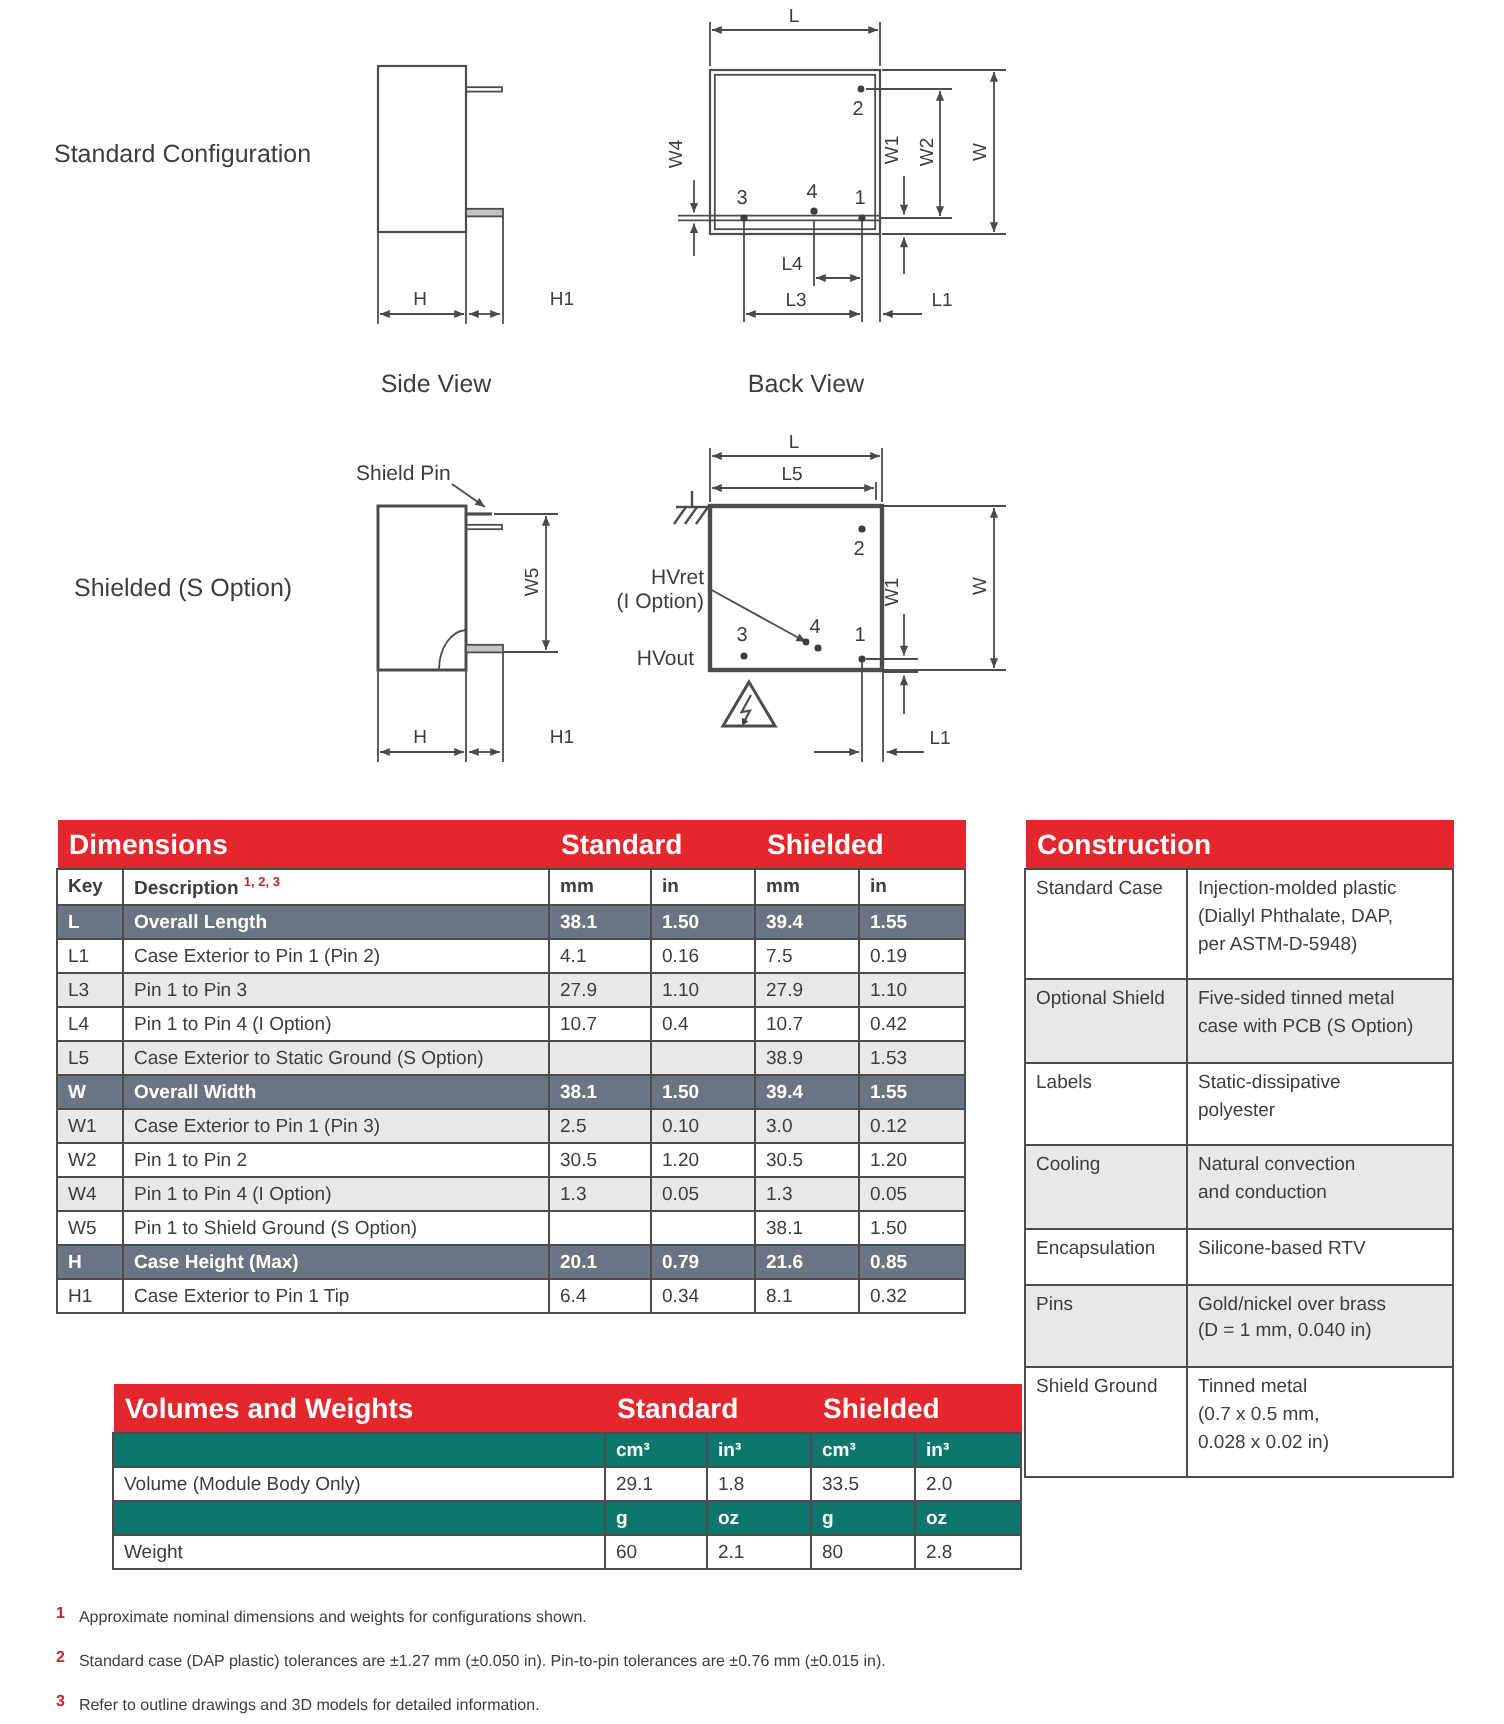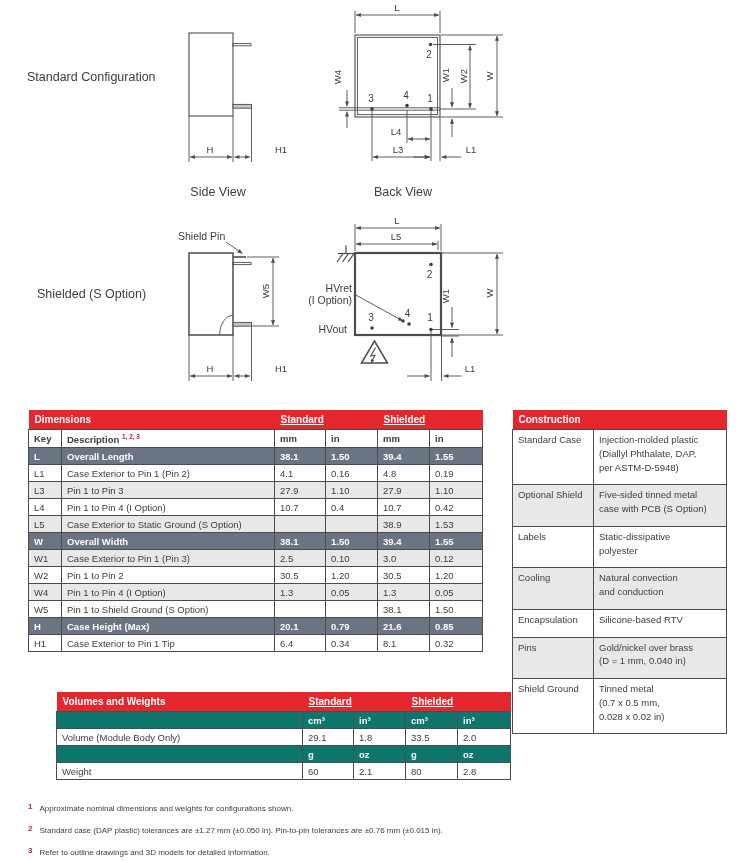--- a/index.html
+++ b/index.html
@@ -16,23 +16,23 @@
   svg .viewlbl { font-size: 12.5px; }
   svg .configlbl { font-size: 12.5px; }
 
   table.dtable { border-collapse: collapse; table-layout: fixed; position: absolute; font-size: 9.5px; background: #fff; }
   .dtable td, .dtable th {
     border: 1px solid #4c4c4c; padding: 2.5px 5px; text-align: left;
     vertical-align: middle; font-weight: normal; overflow: hidden;
   }
   .dtable tr.redrow th {
     background: #e5262c; color: #fff; font-weight: bold; border: none;
-    font-size: 10px; padding: 4px 6px;
+    font-size: 14px; padding: 4px 6px;
   }
-  .dtable th.gap { border-left: 3px solid #ffffff; text-decoration: underline; }
+  .dtable th.gap { border-left: 3px solid #ffffff; }
   .dtable tr.unitrow th { font-weight: bold; background: #fff; }
   .dtable tr.section td { background: #6b7482; color: #fff; font-weight: bold; }
   .dtable tr.grayrow td { background: #e8e8e6; }
   .dtable tr.slaterow td { background: #0f766e; color: #fff; font-weight: bold; }
   sup.red-sup { color: #c0272d; font-size: 6.5px; font-weight: bold; }
 
   table.construction td { white-space: pre-line; vertical-align: top; line-height: 1.45; padding: 3px 5px 10px 5px; }
 
   .footnotes { position: absolute; left: 28px; top: 804px; font-size: 8px; color: #3d3d3f; }
   .footnote { display: flex; margin-bottom: 12px; line-height: 10px; }
@@ -230,21 +230,21 @@
       <td>38.1</td>
           <td>1.50</td>
       <td>39.4</td>
           <td>1.55</td>
     </tr>
     <tr>
       <td>L1</td>
           <td>Case Exterior to Pin 1 (Pin 2)</td>
       <td>4.1</td>
           <td>0.16</td>
-      <td>4.8</td>
+      <td>7.5</td>
           <td>0.19</td>
     </tr>
     <tr class="grayrow">
       <td>L3</td>
           <td>Pin 1 to Pin 3</td>
       <td>27.9</td>
           <td>1.10</td>
       <td>27.9</td>
           <td>1.10</td>
     </tr>

